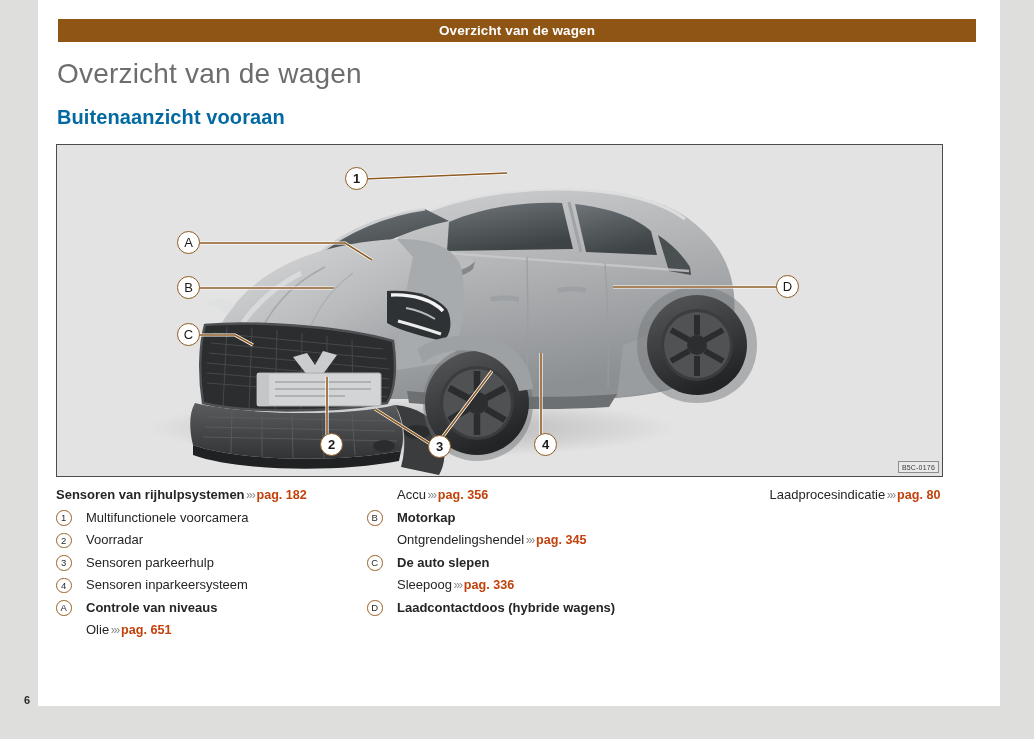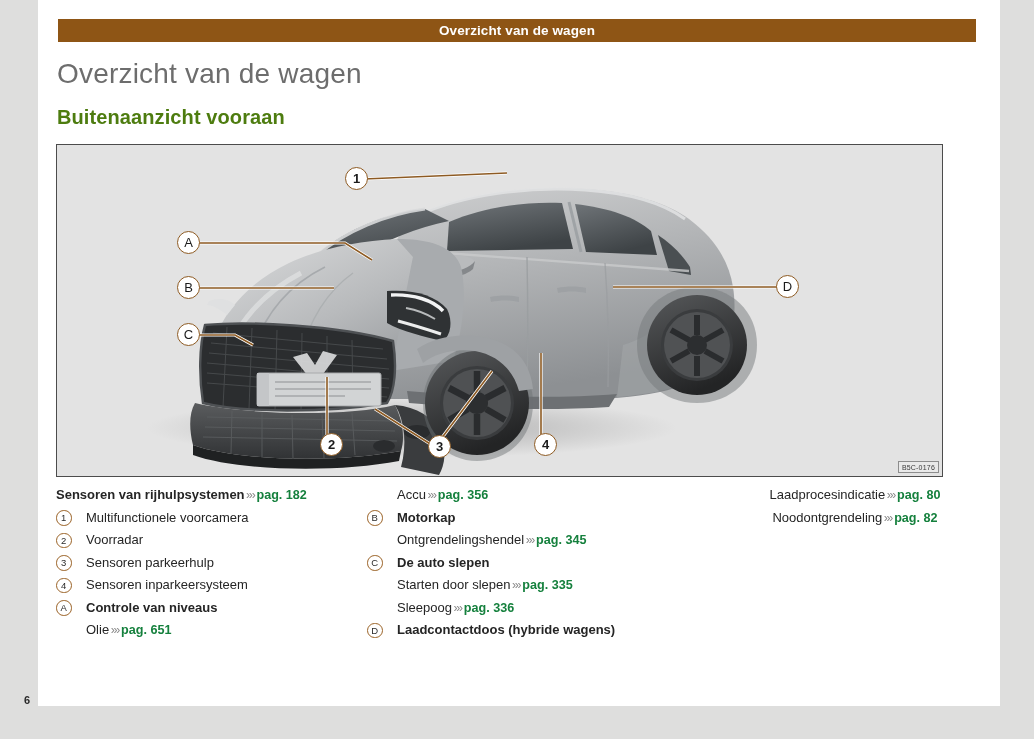--- a/index.html
+++ b/index.html
@@ -51,21 +51,21 @@
     font-weight: 400;
     color: #6d6d6d;
     letter-spacing: .2px;
     white-space: nowrap;
   }
   .h2-title {
     position: absolute;
     left: 57px; top: 106px;
     font-size: 20px;
     font-weight: 700;
-    color: #4d7c0f;
+    color: #0369a1;
     letter-spacing: .1px;
     white-space: nowrap;
   }
 
   
   .figure {
     position: absolute;
     left: 56px; top: 144px;
     width: 887px; height: 333px;
     border: 1.6px solid #4c4c4c;
@@ -147,21 +147,21 @@
   }
   .chev {
     color: #8a8a8a;
     font-size: 12px;
     letter-spacing: -1.2px;
     padding: 0 2px 0 1.5px;
     font-weight: 400;
   }
   .pag {
     font-weight: 700;
-    color: #15803d;
+    color: #c2410c;
     font-size: 12.6px;
   }
 
   
   .page-number {
     position: absolute;
     left: 24px; top: 694px;
     font-size: 11px;
     font-weight: 700;
     color: #2a2a2a;
@@ -417,25 +417,23 @@
         <div class="legend-row"><span class="row-marker">3</span><span class="row-label">Sensoren parkeerhulp</span></div>
         <div class="legend-row"><span class="row-marker">4</span><span class="row-label">Sensoren inparkeersysteem</span></div>
         <div class="legend-row"><span class="row-marker">A</span><span class="row-label bold">Controle van niveaus</span></div>
         <div class="legend-row"><span class="row-label">Olie</span><span class="ref"><span class="chev">›››</span><span class="pag">pag. 651</span></span></div>
       </div>
     <div class="legend-col col-2">
         <div class="legend-row"><span class="row-label">Accu</span><span class="ref"><span class="chev">›››</span><span class="pag">pag. 356</span></span></div>
         <div class="legend-row"><span class="row-marker">B</span><span class="row-label bold">Motorkap</span></div>
         <div class="legend-row"><span class="row-label">Ontgrendelingshendel</span><span class="ref"><span class="chev">›››</span><span class="pag">pag. 345</span></span></div>
         <div class="legend-row"><span class="row-marker">C</span><span class="row-label bold">De auto slepen</span></div>
-        <div class="legend-row"><span class="row-label">Starten door slepen</span><span class="ref"><span class="chev">›››</span><span class="pag">pag. 335</span></span></div>
         <div class="legend-row"><span class="row-label">Sleepoog</span><span class="ref"><span class="chev">›››</span><span class="pag">pag. 336</span></span></div>
         <div class="legend-row"><span class="row-marker">D</span><span class="row-label bold">Laadcontactdoos</span><span class="row-note"> (hybride wagens)</span></div>
       </div>
     <div class="legend-col col-3">
         <div class="legend-row flush"><span class="row-label">Laadprocesindicatie</span><span class="ref"><span class="chev">›››</span><span class="pag">pag. 80</span></span></div>
-        <div class="legend-row flush"><span class="row-label">Noodontgrendeling</span><span class="ref"><span class="chev">›››</span><span class="pag">pag. 82</span></span></div>
       </div>
   </div>
 
   <div class="page-number">6</div>
 
 </div>
 
 </body></html>

